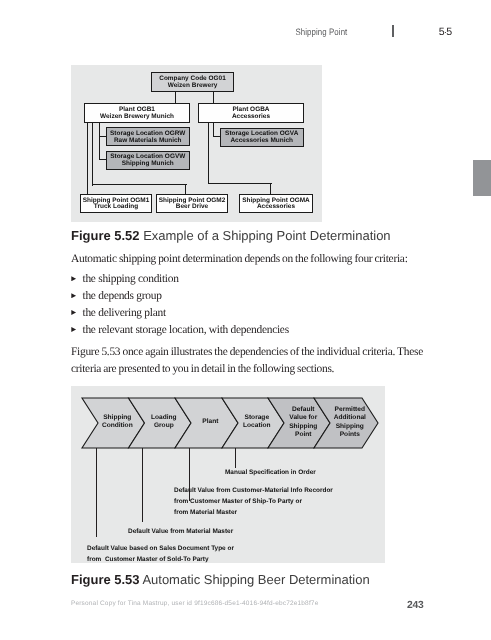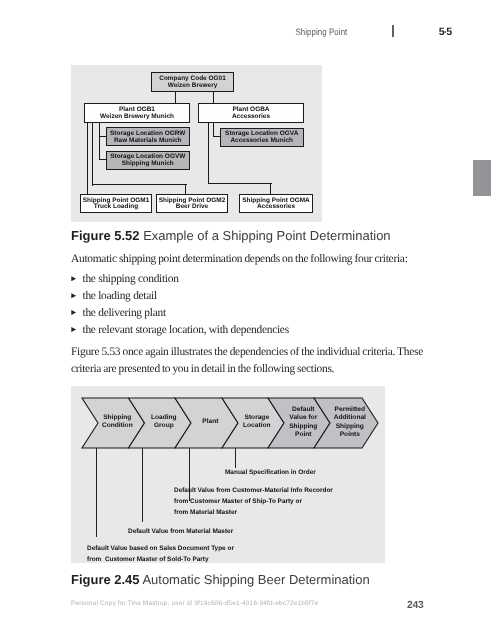--- a/index.html
+++ b/index.html
@@ -7,21 +7,21 @@
   .page{position:relative;width:491px;height:640px;overflow:hidden;
         font-family:"Liberation Serif",serif;color:#231f20;}
 
   
   .rhead{position:absolute;top:22.5px;right:39px;display:flex;align-items:baseline;
          font-family:"Liberation Sans",sans-serif;white-space:nowrap;gap:36px;}
   .rhead .rt{font-size:9.3px;color:#595a5c;letter-spacing:0.1px;display:inline-block;
              transform:scaleX(0.845);transform-origin:right center;}
   .rhead .bar{width:1.3px;height:12.6px;background:#5f6062;margin:0 9.2px;
               position:relative;top:2.2px;}
-  .rhead .num{font-size:10.6px;font-weight:bold;color:#231f20;letter-spacing:-.1px;text-align:center;}
+  .rhead .num{font-size:10.6px;font-weight:normal;color:#231f20;letter-spacing:-.1px;text-align:center;}
   .rhead .num .mdot{margin:0 -0.6px;font-size:9px;}
 
   
   .sidetab{position:absolute;right:0;top:160px;width:18px;height:36px;background:#929497;}
 
   
   .fig1{position:absolute;left:71px;top:65px;width:251px;height:157px;background:#e7e8e8;}
   .nbox{position:absolute;box-sizing:border-box;border:1.4px solid #1b1b1b;
         font-family:"Liberation Sans",sans-serif;font-weight:bold;font-size:6.45px;
         line-height:6.9px;text-align:center;display:flex;flex-direction:column;
@@ -144,21 +144,21 @@
 
   <div class="cap" style="left:71px;top:228.2px;">
     <b>Figure 5.52</b>
     <span class="t">Example of a Shipping Point Determination</span>
   </div>
 
   <div class="para" style="left:71px;top:251px;width:352px;">Automatic shipping point determination depends on the following four criteria:</div>
 
   <ul class="bl" style="left:71px;top:271px;width:352px;">
     <li><span class="tri"></span><span>the shipping condition</span></li>
-    <li><span class="tri"></span><span>the loading detail</span></li>
+    <li><span class="tri"></span><span>the depends group</span></li>
     <li><span class="tri"></span><span>the delivering plant</span></li>
     <li><span class="tri"></span><span>the relevant storage location, with dependencies</span></li>
   </ul>
 
   <div class="para" style="left:71px;top:344px;width:352px;">Figure 5.53 once again illustrates the dependencies of the individual criteria. These criteria are presented to you in detail in the following sections.</div>
 
   <div class="fig2">
     <svg class="chevsvg" width="314" height="177" viewBox="0 0 314 177">
       <g stroke="#1b1b1b" stroke-width="1.1" stroke-linejoin="miter">
         <polygon points="11,12 57.5,12 73.5,37 57.5,62 11,62 27,37" fill="#d2d3d5"></polygon>
@@ -214,20 +214,20 @@
     <div class="anno" style="left:57px;top:139.5px;">
       <div>Default Value from Material Master</div>
     </div>
     <div class="anno" style="left:16px;top:156.5px;">
       <div>Default Value based on Sales Document Type or</div>
       <div>from &nbsp;Customer Master of Sold-To Party</div>
     </div>
   </div>
 
   <div class="cap" style="left:71px;top:572px;">
-    <b>Figure 2.45</b>
+    <b>Figure 5.53</b>
     <span class="t">Automatic Shipping Beer Determination</span>
   </div>
 
   <div class="foot">Personal Copy for Tina Mastrup, user id 9f19c686-d5e1-4016-94fd-ebc72e1b8f7e</div>
   <div class="pno">243</div>
 
 </div>
 
 </body></html>

